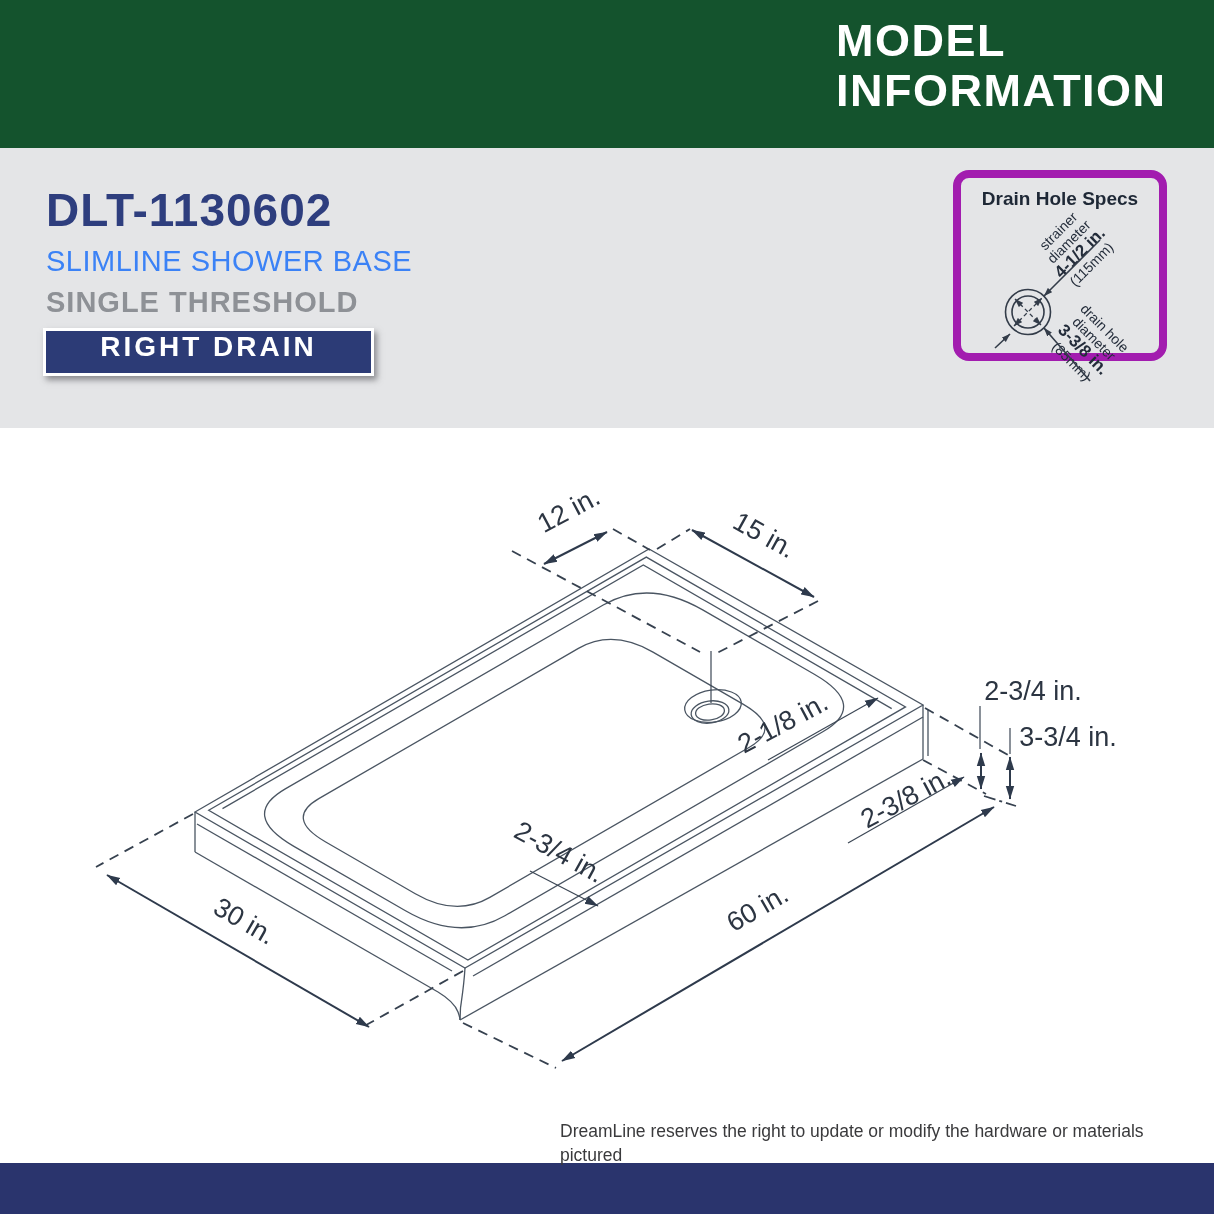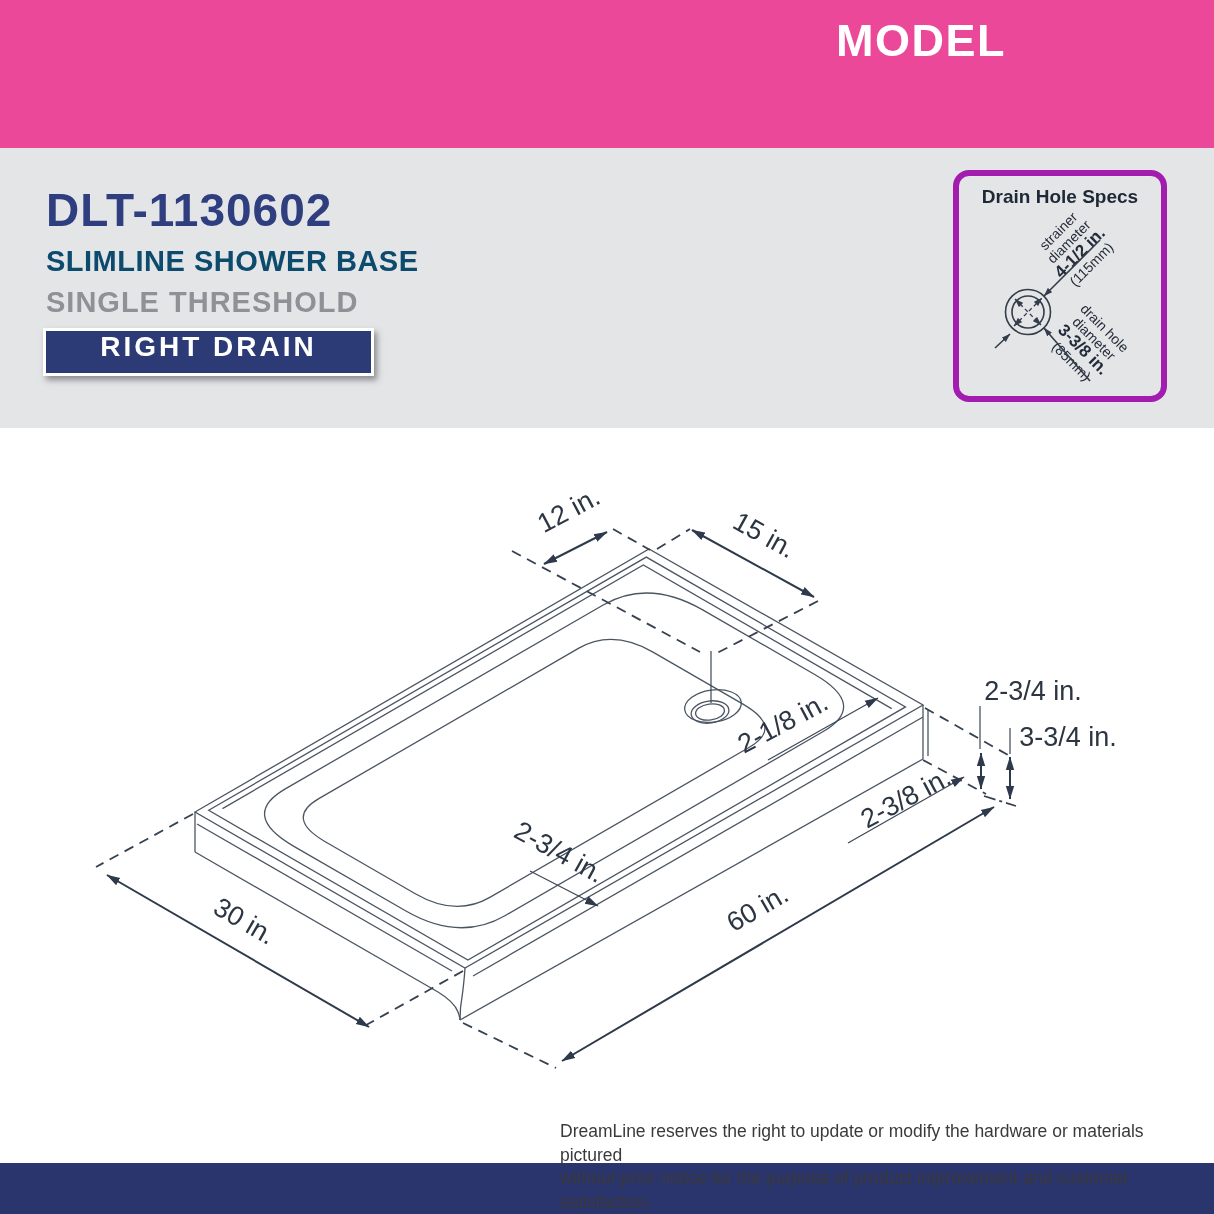--- a/index.html
+++ b/index.html
@@ -1,42 +1,42 @@
 <!DOCTYPE html>
 <html><head>
 <meta charset="utf-8">
 <style>
   html,body{margin:0;padding:0;}
   body{width:1214px;height:1214px;position:relative;background:#ffffff;
        font-family:"Liberation Sans", sans-serif;overflow:hidden;}
 
   
-  .banner{position:absolute;left:0;top:0;width:1214px;height:148px;background:#ec4899;
+  .banner{position:absolute;left:0;top:0;width:1214px;height:148px;background:#14532d;
           box-shadow:0 4px 6px rgba(0,0,0,.35);}
   .banner-text{position:absolute;left:836px;top:16px;color:#ffffff;font-weight:bold;
                font-size:45px;line-height:50px;letter-spacing:1.5px;}
   .subhead{position:absolute;left:0;top:148px;width:1214px;height:280px;background:#e4e5e7;}
   .canvas{position:absolute;left:0;top:428px;width:1214px;height:735px;background:#ffffff;}
   .footer{position:absolute;left:0;top:1163px;width:1214px;height:51px;background:#2a346d;}
 
   
   .model-no{position:absolute;left:46px;top:183px;font-size:46px;font-weight:bold;
             color:#2e3e7e;letter-spacing:1px;}
-  .model-name{position:absolute;left:46px;top:245px;font-size:29px;font-weight:bold;
-              color:#0c4a6e;letter-spacing:.5px;}
+  .model-name{position:absolute;left:46px;top:245px;font-size:29px;font-weight:normal;
+              color:#3b82f6;letter-spacing:.5px;}
   .model-sub{position:absolute;left:46px;top:286px;font-size:29px;font-weight:bold;
              color:#8e9196;letter-spacing:1px;text-align:right;}
   .drain-box{position:absolute;left:43px;top:328px;width:331px;height:48px;background:#2c3b76;
              border:3px solid #ffffff;box-sizing:border-box;box-shadow:3px 4px 6px rgba(90,90,95,.65);
              display:flex;justify-content:center;color:#ffffff;
              font-size:28px;font-weight:bold;letter-spacing:3px;}
 
   
-  .specs-box{position:absolute;left:953px;top:170px;width:214px;height:232px;
-             border:6px solid #a21caf;border-radius:16px;box-sizing:border-box;}
+  .specs-box{position:absolute;left:953px;top:170px;width:214px;height:191px;
+             border:8px solid #a21caf;border-radius:16px;box-sizing:border-box;}
   .specs-title{position:absolute;left:0;top:10px;width:100%;text-align:center;
                font-size:19px;font-weight:bold;color:#1e2836;}
   .rot-block{position:absolute;width:112px;text-align:center;color:#232c3a;
              font-size:14px;line-height:14.5px;}
   .rot-block .val{font-size:17px;line-height:18px;font-weight:bold;}
   .strainer-block{left:1019px;top:217px;transform:rotate(-45deg);}
   .hole-block{left:1032px;top:314px;transform:rotate(45deg);}
 
   
   .disclaimer{position:absolute;left:560px;top:1120px;width:650px;
@@ -52,20 +52,21 @@
   .icon-l{stroke:#333c49;stroke-width:1.6;fill:none;}
   .icon-d{stroke:#333c49;stroke-width:1.3;fill:none;stroke-dasharray:4 3;}
   .dt{font-family:"Liberation Sans",sans-serif;font-size:27px;fill:#2c3542;}
 </style>
 </head>
 <body>
 
 <div class="banner">
   <div class="banner-text">
     <div>MODEL</div>
+    <div>INFORMATION</div>
   </div>
 </div>
 <div class="subhead"></div>
 <div class="canvas"></div>
 <div class="footer"></div>
 
 <div class="model-no">DLT-1130602</div>
 <div class="model-name">SLIMLINE SHOWER BASE</div>
 <div class="model-sub">SINGLE THRESHOLD</div>
 <div class="drain-box">
@@ -83,21 +84,20 @@
 </div>
 <div class="rot-block hole-block">
   <div>drain hole</div>
   <div>diameter</div>
   <div class="val">3-3/8 in.</div>
   <div>(85mm)</div>
 </div>
 
 <div class="disclaimer">
   <div>DreamLine reserves the right to update or modify the hardware or materials pictured</div>
-  <div>without prior notice for the purpose of product improvement and customer satisfaction.</div>
 </div>
 
 <svg class="overlay" viewBox="0 0 1214 1214">
   <defs>
     <marker id="ah" viewBox="0 0 14 10" refX="13" refY="5" markerWidth="14" markerHeight="10" orient="auto-start-reverse" markerUnits="userSpaceOnUse">
       <path d="M0,0.8 L13.6,5 L0,9.2 Z" fill="#2e3a4c"></path>
     </marker>
     <marker id="ahs" viewBox="0 0 9 7" refX="8.5" refY="3.5" markerWidth="9" markerHeight="7" orient="auto-start-reverse" markerUnits="userSpaceOnUse">
       <path d="M0,0.5 L8.8,3.5 L0,6.5 Z" fill="#333c49"></path>
     </marker>

